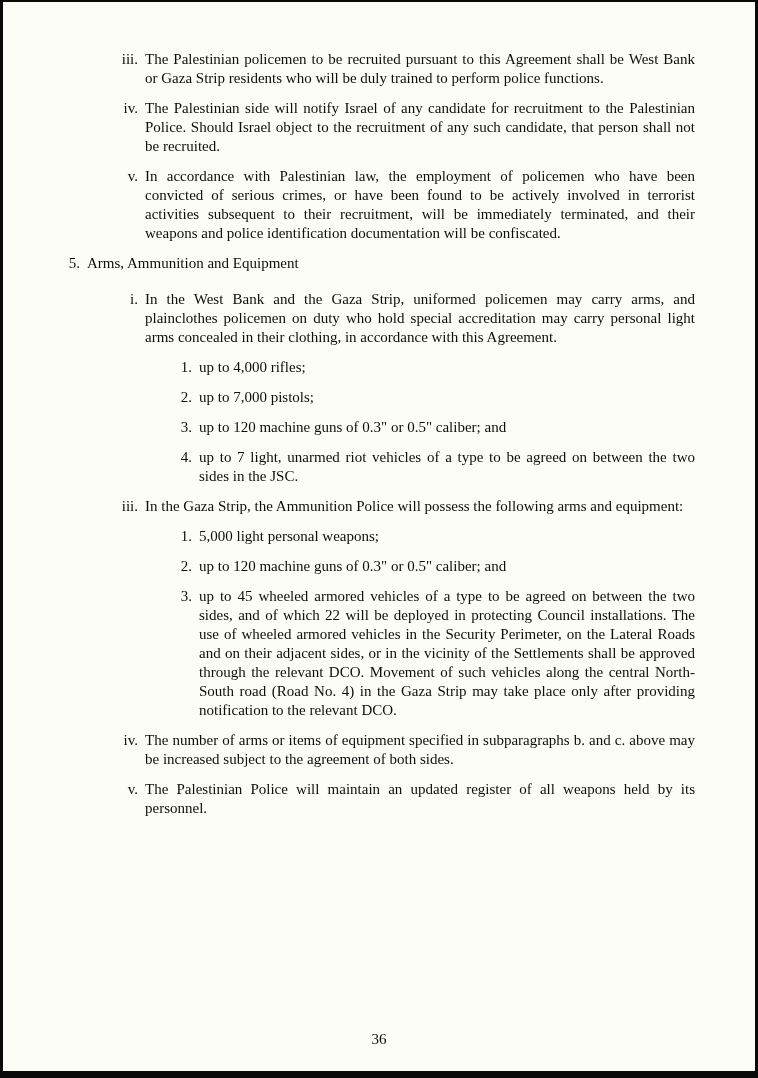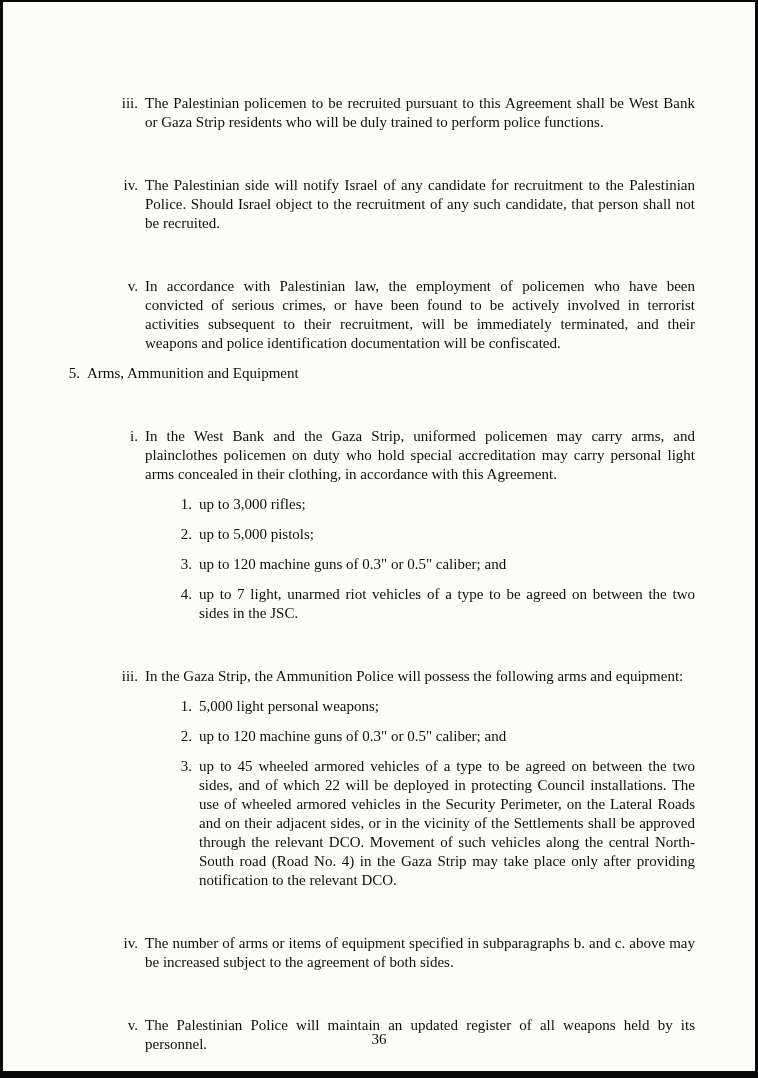--- a/index.html
+++ b/index.html
@@ -36,21 +36,21 @@
     white-space: nowrap;
   }
   .item .text {
     flex: 1;
     text-align: justify;
     font-family: Liberation Serif, serif;
   }
   
   .lv-section { margin-left: 60px; margin-top: 6px; margin-bottom: 17px; }
   .lv-section .marker { width: 17px; }
-  .lv-roman { margin-left: 96px; margin-top: 44px; }
+  .lv-roman { margin-left: 96px; }
   .lv-roman .marker { width: 39px; }
   .lv-num { margin-left: 166px; }
   .lv-num .marker { width: 23px; }
   .footer {
     position: absolute;
     bottom: 22px;
     left: 0;
     width: 100%;
     text-align: center;
     font-size: 15px;
@@ -82,26 +82,26 @@
   </div>
 
   <div class="item lv-roman">
     <span class="marker">i.</span>
     <span class="text">In the West Bank and the Gaza Strip, uniformed policemen may carry arms, and plainclothes policemen on duty who hold special accreditation may carry personal light arms concealed in their clothing, in accordance with this Agreement.</span>
   </div>
 
 
   <div class="item lv-num">
     <span class="marker">1.</span>
-    <span class="text">up to 3,000 rifles;</span>
+    <span class="text">up to 4,000 rifles;</span>
   </div>
 
   <div class="item lv-num">
     <span class="marker">2.</span>
-    <span class="text">up to 5,000 pistols;</span>
+    <span class="text">up to 7,000 pistols;</span>
   </div>
 
   <div class="item lv-num">
     <span class="marker">3.</span>
     <span class="text">up to 120 machine guns of 0.3" or 0.5" caliber; and</span>
   </div>
 
   <div class="item lv-num">
     <span class="marker">4.</span>
     <span class="text">up to 7 light, unarmed riot vehicles of a type to be agreed on between the two sides in the JSC.</span>

